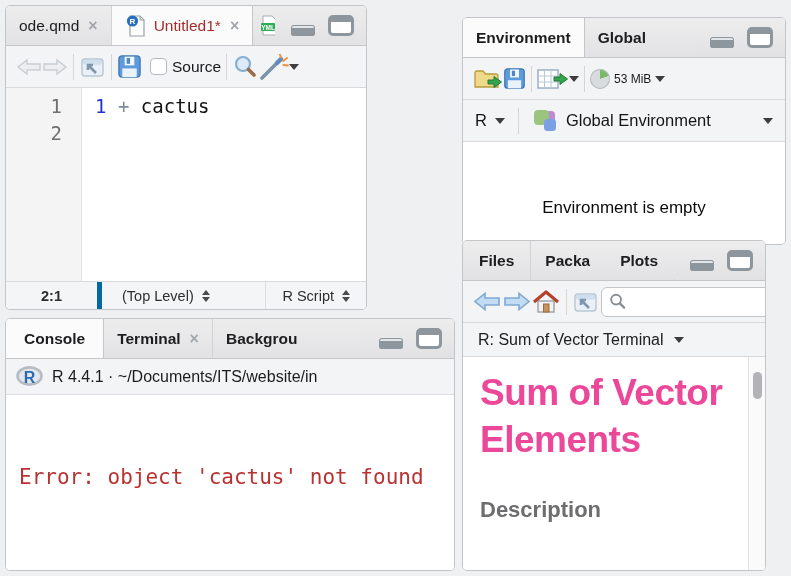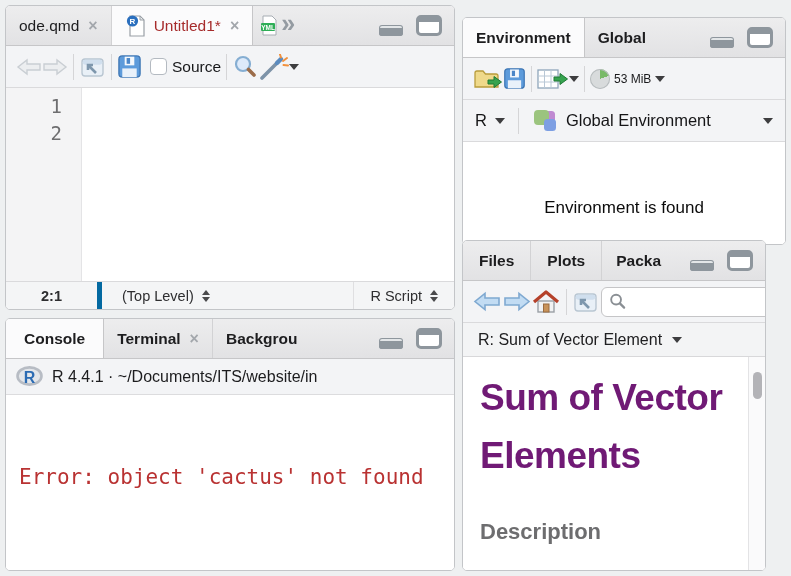--- a/index.html
+++ b/index.html
@@ -12,21 +12,21 @@
   }
   .pane {
     position: absolute;
     background: #fff;
     border: 1px solid #c3c5c8;
     border-radius: 5px;
     overflow: hidden;
     display: flex;
     flex-direction: column;
   }
-  #editor-pane  { left: 5px;  top: 5px;   width: 450px; height: 305px; }
+  #editor-pane  { left: 5px;  top: 5px;   width: 362px; height: 305px; }
   #console-pane { left: 5px;  top: 318px; width: 450px; height: 253px; }
   #env-pane     { left: 462px; top: 17px;  width: 324px; height: 228px; }
   #files-pane   { left: 462px; top: 240px; width: 304px; height: 331px; }
 
   
   .tabstrip {
     height: 40px; flex: 0 0 40px;
     background: linear-gradient(#ededee, #e2e2e4);
     border-bottom: 1px solid #c6c6c8;
     display: flex; align-items: stretch;
@@ -128,22 +128,22 @@
 
   
   .titlebar {
     height: 34px; flex: 0 0 34px;
     background: #f3f4f5; border-bottom: 1px solid #d8d8da;
     display: flex; align-items: center; padding: 0 15px; gap: 10px;
     font-size: 16px; color: #202022;
   }
   .help-body { flex: 1; background: #fff; position: relative; overflow: hidden;
     padding: 12px 34px 0 17px; }
-  .help-title { font-size: 37px; line-height: 58px; font-weight: bold; letter-spacing: -0.5px;
-    color: #701a75; width: 300px; }
+  .help-title { font-size: 37px; line-height: 47px; font-weight: bold; letter-spacing: -0.5px;
+    color: #ec4899; width: 300px; }
   .help-section { margin-top: 34px; font-size: 22px; font-weight: bold; color: #6d6d6f; }
   .help-scroll { position: absolute; top: 0; right: 0; bottom: 0; width: 17px;
     background: #fafafb; border-left: 1px solid #e3e3e5; }
   .help-thumb { position: absolute; top: 15px; left: 4px; width: 9px; height: 27px;
     border-radius: 5px; background: #b3b3b7; }
 
   .searchbox {
     flex: 1; height: 30px; margin-left: 2px;
     border: 1px solid #c5c5c7; border-radius: 6px; background: #fff;
     display: flex; align-items: center; padding-left: 7px; gap: 5px;
@@ -223,20 +223,21 @@
       </g>
     </svg>
     <span class="caret"></span>
   </div>
 
   <div class="editor-body">
     <div class="gutter">
       <div>1</div>
       <div>2</div>
     </div>
+    <div class="codearea"><span class="tok-num">1</span><span> </span><span class="tok-op">+</span><span> </span><span class="tok-id">cactus</span></div>
   </div>
 
   <div class="statusbar">
     <div class="sb-pos">2:1</div>
     <div class="sb-scope">
       <span>(Top Level)</span>
       <span class="sorter">
           <i class="up"></i>
           <i class="down"></i>
         </span>
@@ -331,34 +332,34 @@
     <svg width="26" height="26" viewBox="0 0 26 26">
       <rect x="11" y="3" width="12" height="12" rx="3.5" fill="#c08ad2"></rect>
       <rect x="2" y="2" width="15" height="15" rx="4" fill="#9bc47e"></rect>
       <rect x="12" y="11" width="12" height="12" rx="3.5" fill="#7d9fe3"></rect>
     </svg>
     <span>Global Environment</span>
     <span class="caret" style="margin-left:auto"></span>
   </div>
 
   <div class="env-body">
-    <span>Environment is found</span>
+    <span>Environment is empty</span>
   </div>
 </div>
 
 <div class="pane" id="files-pane">
   <div class="tabstrip bold-tabs">
     <div class="tab" style="padding:0 16px">
       <span>Files</span>
     </div>
+    <div class="tab" style="border-right:none;padding:0 14px">
+      <span>Packa</span>
+    </div>
     <div class="tab" style="padding:0 16px">
       <span>Plots</span>
-    </div>
-    <div class="tab" style="border-right:none;padding:0 14px">
-      <span>Packa</span>
     </div>
     <div class="winbtns">
       <span class="btn-min"></span>
       <span class="btn-max"></span>
     </div>
   </div>
 
   <div class="toolbar">
     <svg width="29" height="23" viewBox="0 0 29 23">
       <path d="M12 3.5 L12 8 L26 8 L26 15 L12 15 L12 19.5 L2 11.5 Z" fill="#c2dcf3" stroke="#7fa9d1" stroke-width="1.6"></path>
@@ -380,21 +381,21 @@
     <div class="searchbox">
       <svg width="17" height="17" viewBox="0 0 18 18">
         <circle cx="7.5" cy="7" r="5.2" fill="none" stroke="#8a8f94" stroke-width="2"></circle>
         <line x1="11.5" y1="11" x2="16" y2="15.5" stroke="#8a8f94" stroke-width="2.4" stroke-linecap="round"></line>
       </svg>
       <input class="search-input" style="">
     </div>
   </div>
 
   <div class="titlebar">
-    <span>R: Sum of Vector Element</span>
+    <span>R: Sum of Vector Terminal</span>
     <span class="caret"></span>
   </div>
 
   <div class="help-body">
     <div class="help-title">Sum of Vector Elements</div>
     <div class="help-section">Description</div>
     <div class="help-scroll">
       <div class="help-thumb"></div>
     </div>
   </div>

